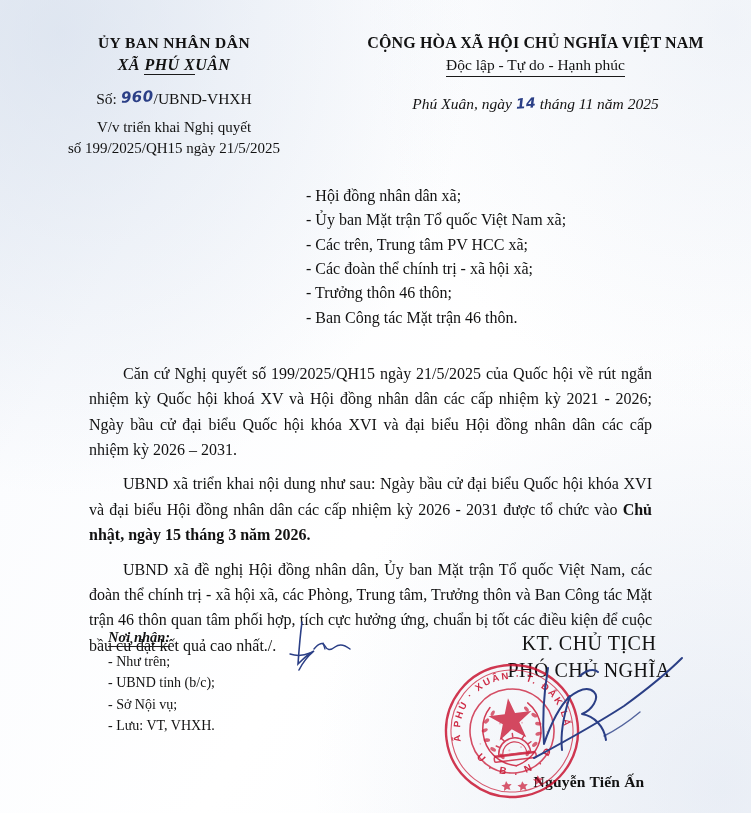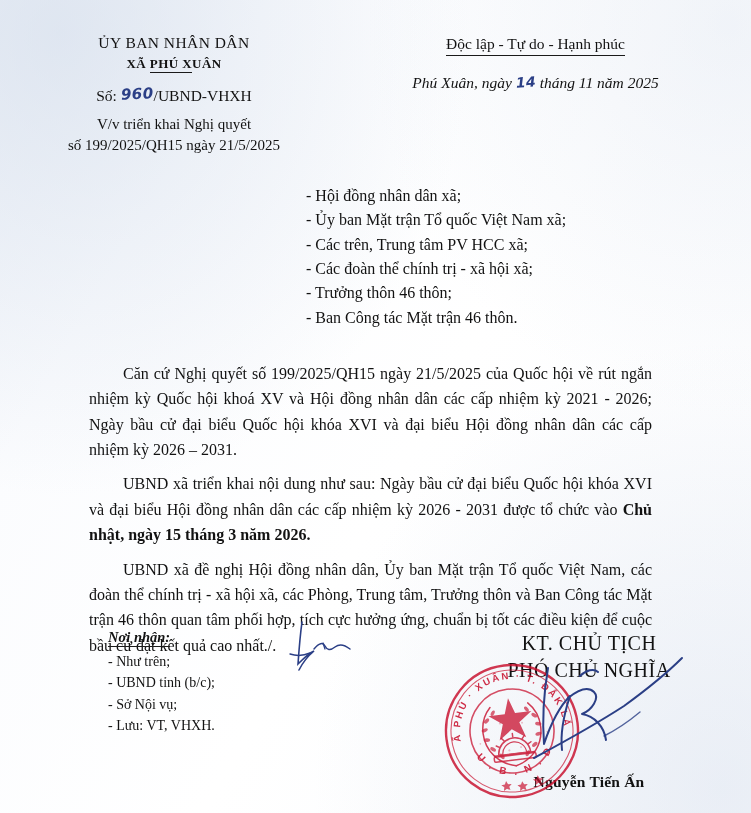--- a/index.html
+++ b/index.html
@@ -48,31 +48,32 @@
     box-sizing: border-box;
   }
   .hdr-right {
     width: 421px;
     text-align: center;
     padding-right: 10px;
     box-sizing: border-box;
   }
   .org-name {
     font-size: 15.5px;
-    font-weight: normal;
+    font-weight: bold;
     letter-spacing: .45px;
     line-height: 1.33;
   }
   .org-sub {
-    font-size: 13px;
+    font-size: 16px;
     font-weight: bold;
     letter-spacing: .45px;
     line-height: 1.33;
     position: relative;
     display: inline-block;
+    font-style: italic;
   }
   .org-sub .ul-part {
     border-bottom: 1.4px solid #1a1a1a;
     padding-bottom: 1px;
   }
   .nation {
     font-size: 16px;
     font-weight: bold;
     letter-spacing: .15px;
     line-height: 1.3;
@@ -277,20 +278,21 @@
 
       <div class="docnum"><span>Số:</span> <span class="handnum">960</span><span>/UBND-VHXH</span></div>
 
       <div class="subject">
         <div>V/v triển khai Nghị quyết</div>
         <div>số 199/2025/QH15 ngày 21/5/2025</div>
       </div>
     </div>
 
     <div class="hdr-right">
+      <div class="nation">CỘNG HÒA XÃ HỘI CHỦ NGHĨA VIỆT NAM</div>
       <div class="motto">Độc lập - Tự do - Hạnh phúc</div>
       <div class="place-date"><span>Phú Xuân, ngày </span><span class="handday">14</span><span> tháng 11 năm 2025</span></div>
     </div>
   </div>
 
   <div class="kinhgui-wrap">
     <ul class="recipients">
       <li>- Hội đồng nhân dân xã;</li>
       <li>- Ủy ban Mặt trận Tổ quốc Việt Nam xã;</li>
       <li>- Các trên, Trung tâm PV HCC xã;</li>

